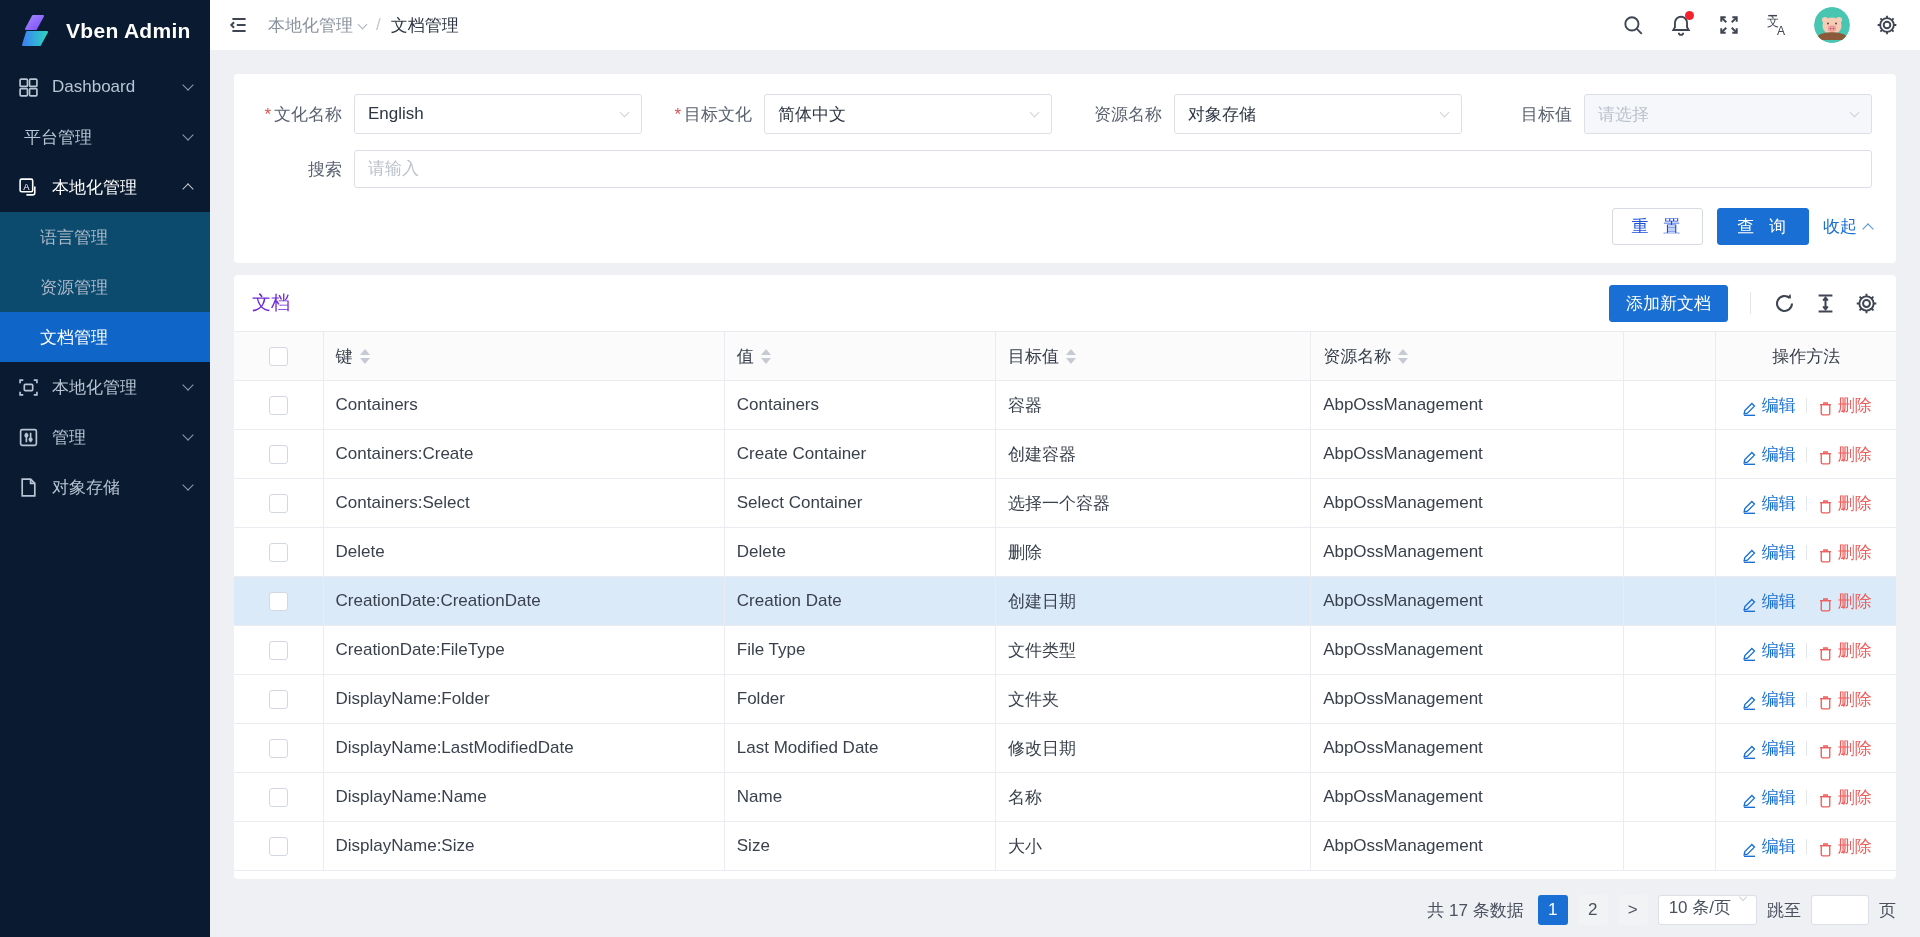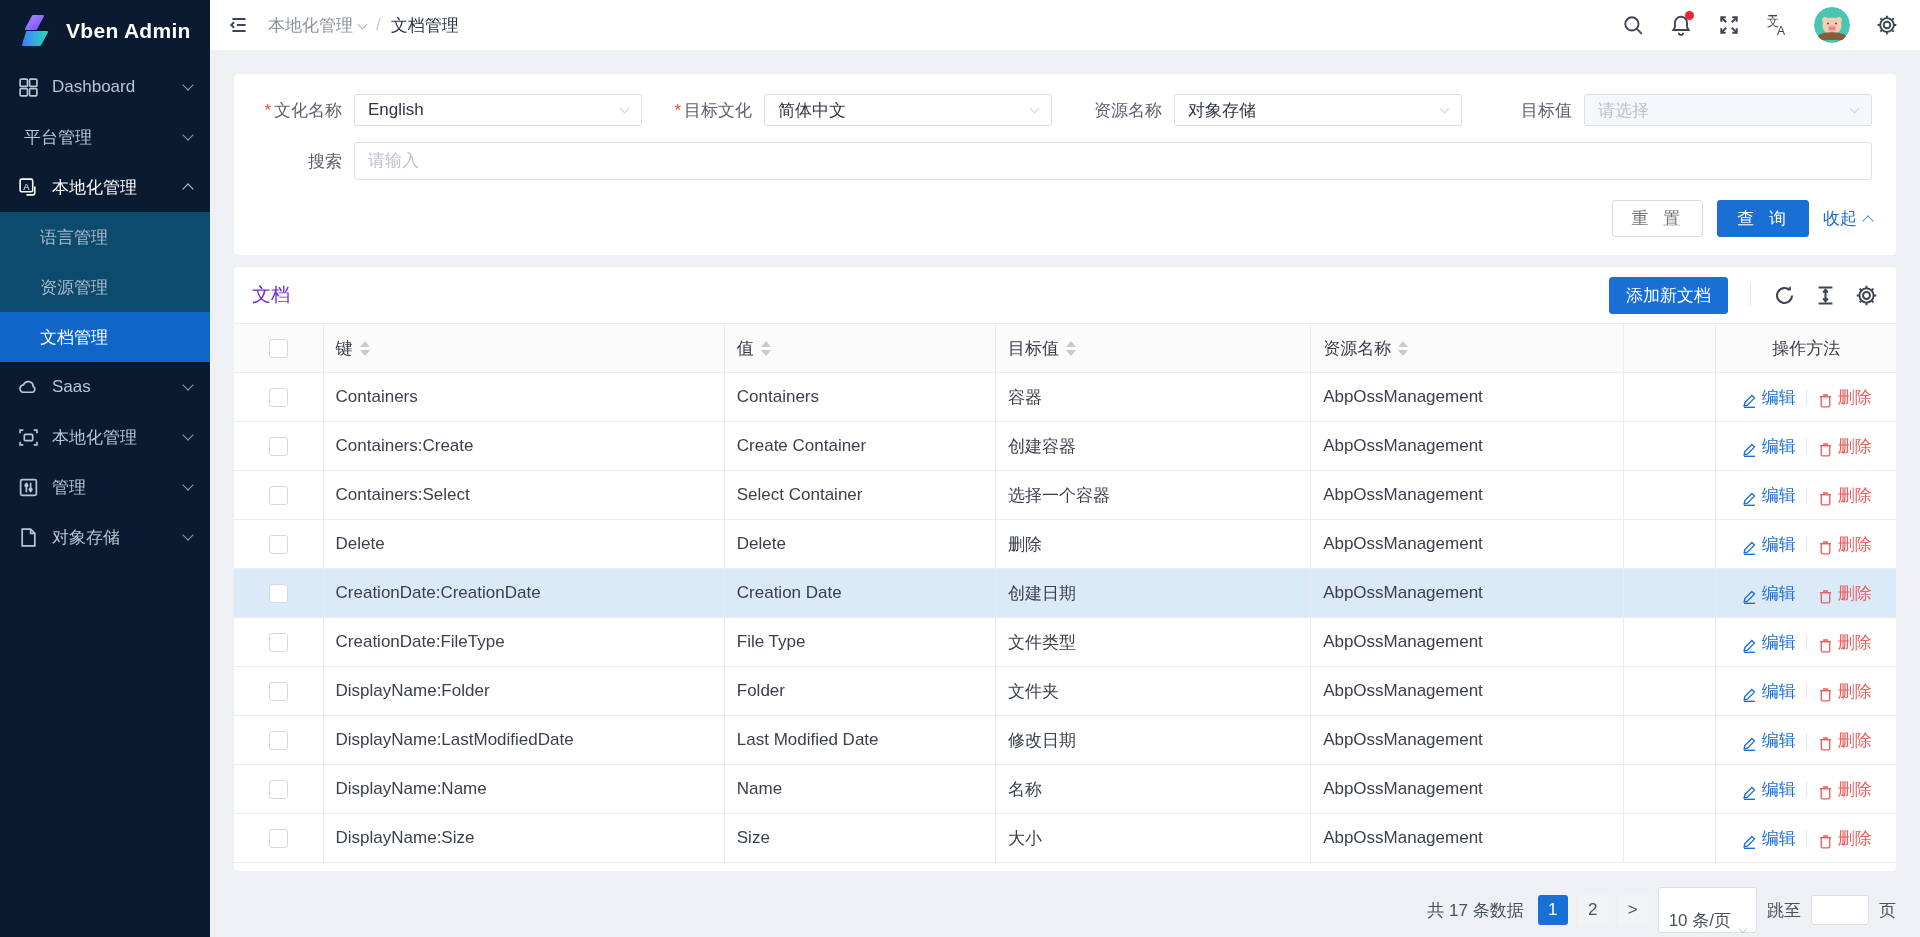--- a/index.html
+++ b/index.html
@@ -41,33 +41,33 @@
   .dot { position:absolute; top:-3px; right:-2px; width:9px; height:9px; border-radius:50%; background:#f5222d; }
   .avatar { width:36px; height:36px; border-radius:50%; cursor:pointer; overflow:hidden; }
 
   
   .card { background:#fff; border-radius:4px; }
   .form-card { margin:24px 24px 0; padding:20px 24px 18px; }
   .fgrid { display:grid; grid-template-columns:repeat(4,1fr); column-gap:26px; row-gap:16px; }
   .field { display:flex; align-items:center; }
   .flabel { width:96px; flex-shrink:0; text-align:right; padding-right:12px; color:#5a6170; white-space:nowrap; }
   .req::before { content:"*"; color:#e24c4c; margin-right:3px; }
-  .sel { flex:1; height:32px; border:1px solid #dcdfe6; border-radius:3px; background:#fff;
+  .sel { flex:1; height:40px; border:1px solid #dcdfe6; border-radius:3px; background:#fff;
          display:flex; align-items:center; justify-content:space-between; padding:0 13px; cursor:pointer; color:#2f3643; }
   .sel .chev { width:7px; height:7px; color:#c0c4cc; border-color:#c0c4cc; margin-top:-3px; }
   .sel.disabled { background:#f5f7fa; cursor:not-allowed; }
   .sel .ph { color:#bcc2cc; }
   .search-row { display:flex; align-items:center; margin-top:16px;font-family:Liberation Mono, monospace; }
   .inp { flex:1; height:38px; border:1px solid #dcdfe6; border-radius:3px; padding:0 13px; font-size:17px;
          font-family:inherit; color:#2f3643; outline:none; }
   .inp::placeholder { color:#bcc2cc; }
   .btn-row { display:flex; justify-content:flex-end; align-items:center; gap:14px; margin-top:20px; }
   .btn { height:37px; padding:0 17px; border-radius:3px; font-size:17px; font-family:inherit; cursor:pointer;
          display:inline-flex; align-items:center; }
-  .btn-default { background:#fff; border:1px solid #d6dae1; color:#737373; letter-spacing:5px; padding-left:19px; }
+  .btn-default { background:#fff; border:1px solid #d6dae1; color:#1d4ed8; letter-spacing:5px; padding-left:19px; }
   .btn-primary { background:#1a6fd4; border:1px solid #1a6fd4; color:#fff; letter-spacing:5px; padding-left:19px; }
   .btn-primary.tight { letter-spacing:0; padding:0 16px; }
   .link-collapse { color:#1a6fd4; display:flex; align-items:center; gap:7px; cursor:pointer; }
   .link-collapse .chev { color:#1a6fd4; border-color:#1a6fd4; }
 
   
   .table-card { margin:12px 24px 0; padding-bottom:8px; }
   .card-head { height:56px; display:flex; align-items:center; justify-content:space-between; padding:0 18px; }
   .card-title { font-size:19px; color:#6d28d9; }
   .head-tools { display:flex; align-items:center; gap:18px; }
@@ -97,22 +97,22 @@
   .alink.del { color:#ee5e5c; }
   .alink svg { width:17px; height:17px; }
   .adiv { width:1px; height:15px; background:#e3e6eb; }
 
   
   .pager { margin:16px 24px 0; display:flex; justify-content:flex-end; align-items:center; gap:10px; color:#4a515e; }
   .pg-total { margin-right:4px; }
   .pg { min-width:30px; height:30px; padding:0 6px; border-radius:3px; background:#f2f3f5; color:#4a515e;
         display:inline-flex; align-items:center; justify-content:center; cursor:pointer; }
   .pg.active { background:#1a6fd4; color:#fff; }
-  .pg-size { height:46px; border:1px solid #dcdfe6; border-radius:3px; background:#fff; padding:0 10px;
-             display:inline-flex; align-items:flex-end; gap:9px; cursor:pointer; }
+  .pg-size { height:30px; border:1px solid #dcdfe6; border-radius:3px; background:#fff; padding:0 10px;
+             display:inline-flex; align-items:flex-start; gap:9px; cursor:pointer; }
   .pg-size .chev { width:6px; height:6px; color:#c0c4cc; border-color:#c0c4cc; margin-top:-2px; }
   .jump-inp { width:58px; height:30px; border:1px solid #dcdfe6; border-radius:3px; outline:none;
               font-family:inherit; font-size:16px; padding:0 8px; }
 </style>
 </head>
 <body>
 
 <aside class="sidebar">
   <div class="logo">
     <svg width="34" height="32" viewBox="0 0 34 32">
@@ -164,27 +164,20 @@
         <span>语言管理</span>
       </div>
       <div class="smi">
         <span>资源管理</span>
       </div>
       <div class="smi active">
         <span>文档管理</span>
       </div>
     </div>
 
-    <div class="mi">
-      <svg class="ic" viewBox="0 0 20 20" fill="none" stroke="currentColor" stroke-width="1.6">
-        <path d="M5.5 14.5a3.5 3.5 0 0 1-.3-7A4.8 4.8 0 0 1 14.5 9a3 3 0 0 1-.5 5.5z"></path>
-      </svg>
-      <span class="lbl">Saas</span>
-      <span class="chev"></span>
-    </div>
 
     <div class="mi">
       <svg class="ic" viewBox="0 0 20 20" fill="none" stroke="currentColor" stroke-width="1.6">
         <path d="M2 6V3h3M15 3h3v3M18 14v3h-3M5 17H2v-3"></path>
           <rect x="6" y="7" width="8" height="6" rx="1"></rect>
       </svg>
       <span class="lbl">本地化管理</span>
       <span class="chev"></span>
     </div>
 

